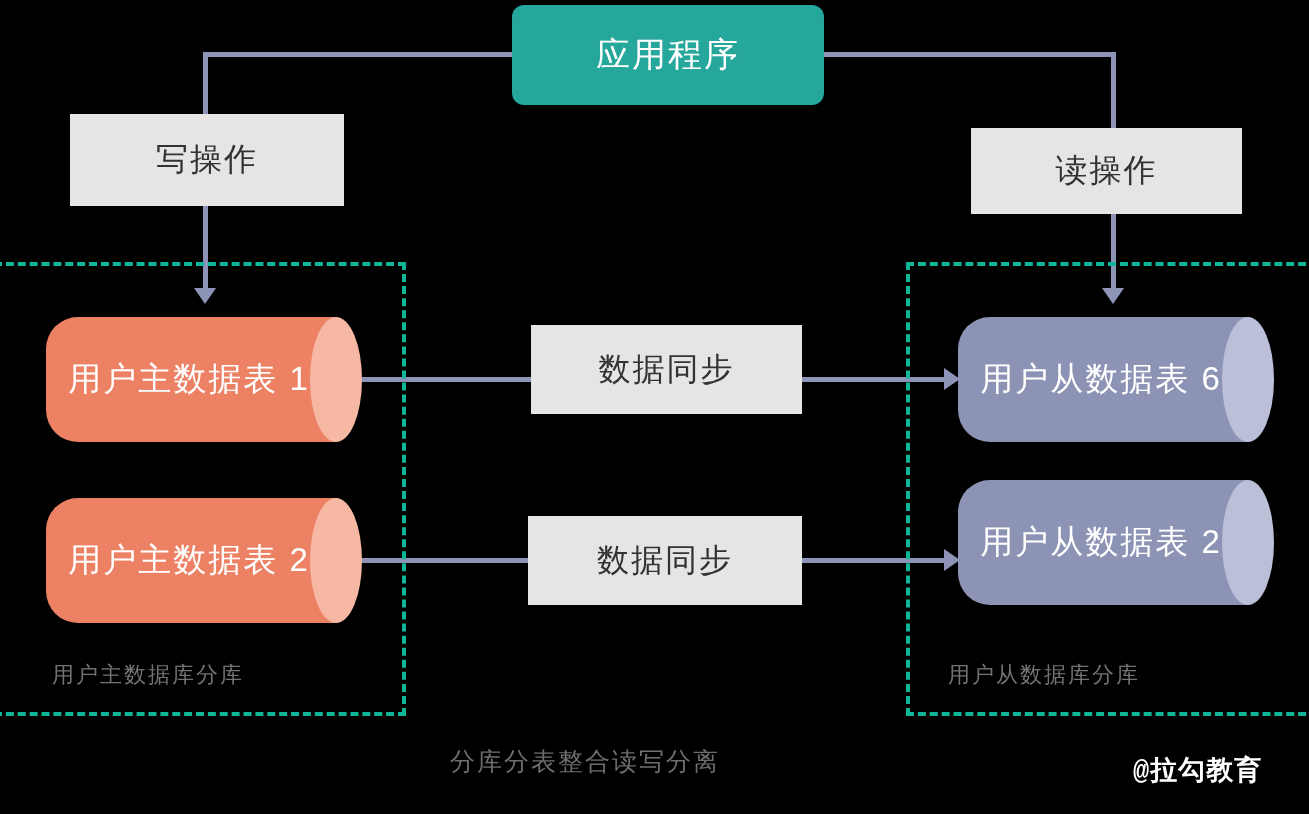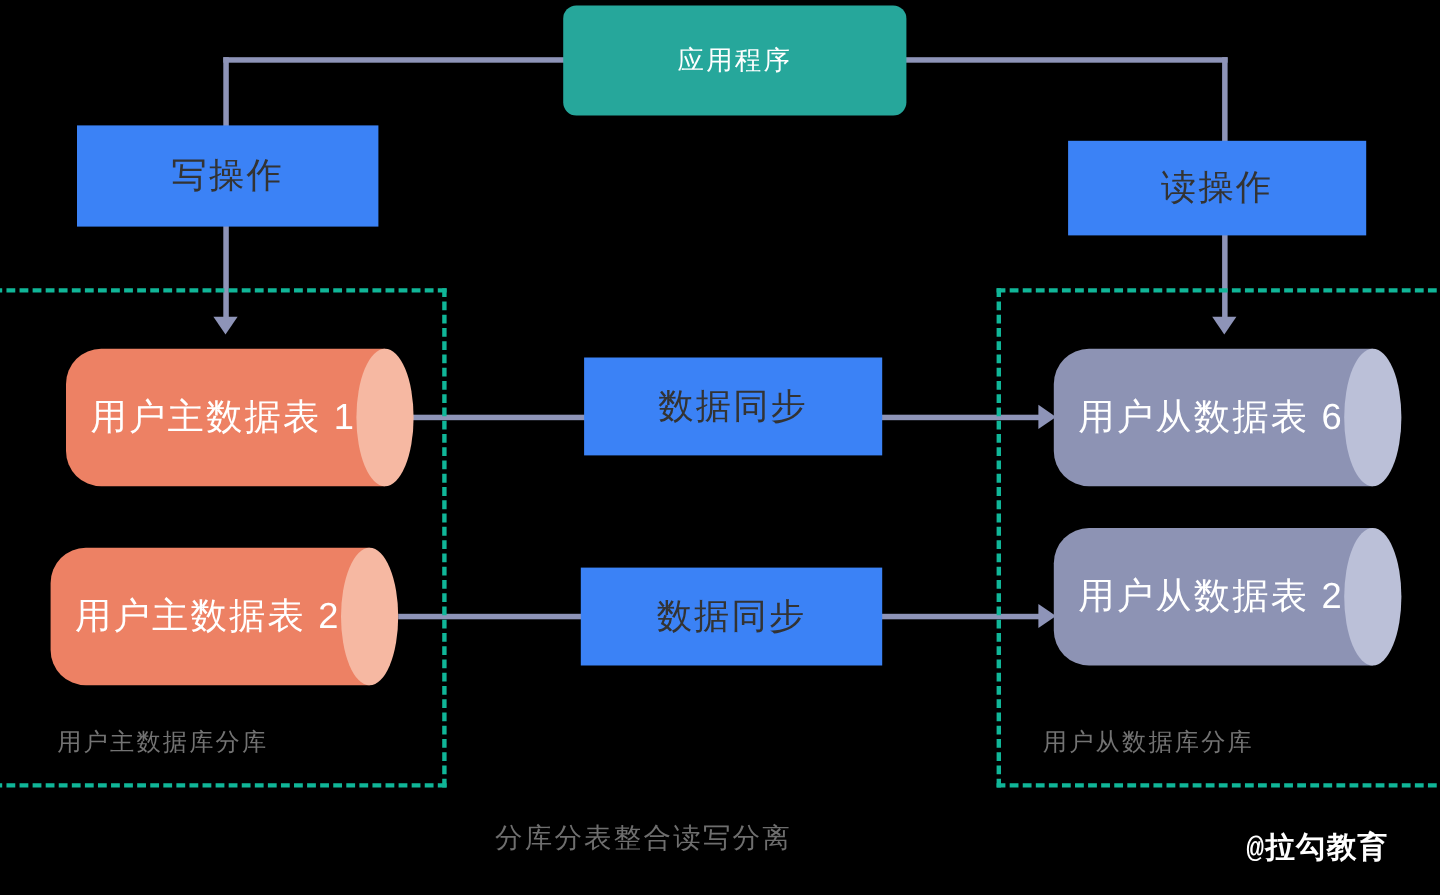--- a/index.html
+++ b/index.html
@@ -40,28 +40,28 @@
 
   
   .app-box {
     position: absolute;
     background: #26A79B;
     border-radius: 12px;
     color: #ffffff;
     display: flex;
     align-items: center;
     justify-content: center;
-    font-size: 24px;
+    font-size: 34px;
     letter-spacing: 2px;
   }
 
   
   .white-box {
     position: absolute;
-    background: #3b82f6;
+    background: #e5e5e5;
     color: #333333;
     display: flex;
     align-items: center;
     justify-content: center;
     font-size: 32px;
     letter-spacing: 2px;
   }
 
   
   .shard-group {
@@ -163,21 +163,21 @@
   </div>
 
   <div class="white-box" style="left:70px; top:114px; width:274px; height:92px;">
     <span>写操作</span>
   </div>
 
   <div class="white-box" style="left:971px; top:128px; width:271px; height:86px;">
     <span>读操作</span>
   </div>
 
-  <div class="cylinder cyl-master" style="left:46px; top:317px; width:316px; height:125px;margin-left:14px;">
+  <div class="cylinder cyl-master" style="left:46px; top:317px; width:316px; height:125px;">
     <div class="cyl-body"></div>
     <div class="cyl-cap"></div>
     <div class="cyl-label">用户主数据表 1</div>
   </div>
 
   <div class="cylinder cyl-master" style="left:46px; top:498px; width:316px; height:125px;">
     <div class="cyl-body"></div>
     <div class="cyl-cap"></div>
     <div class="cyl-label">用户主数据表 2</div>
   </div>

